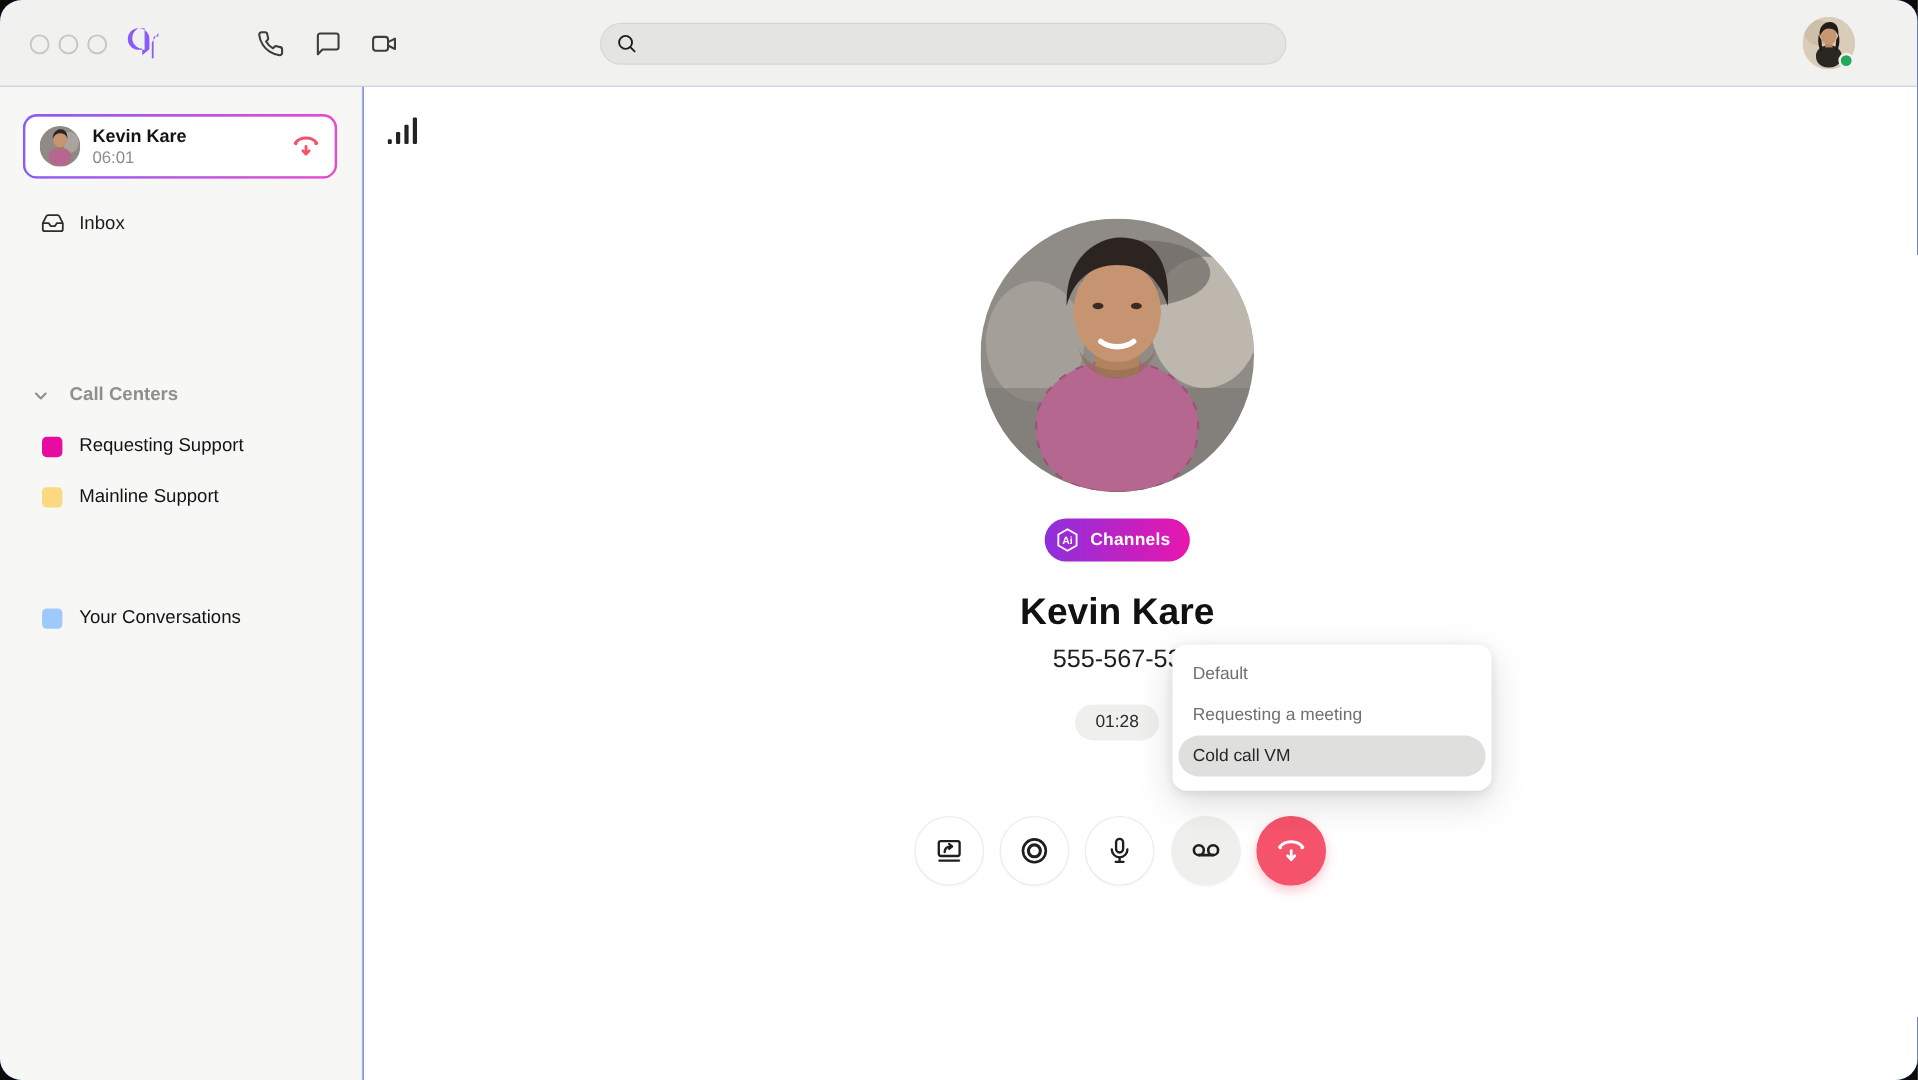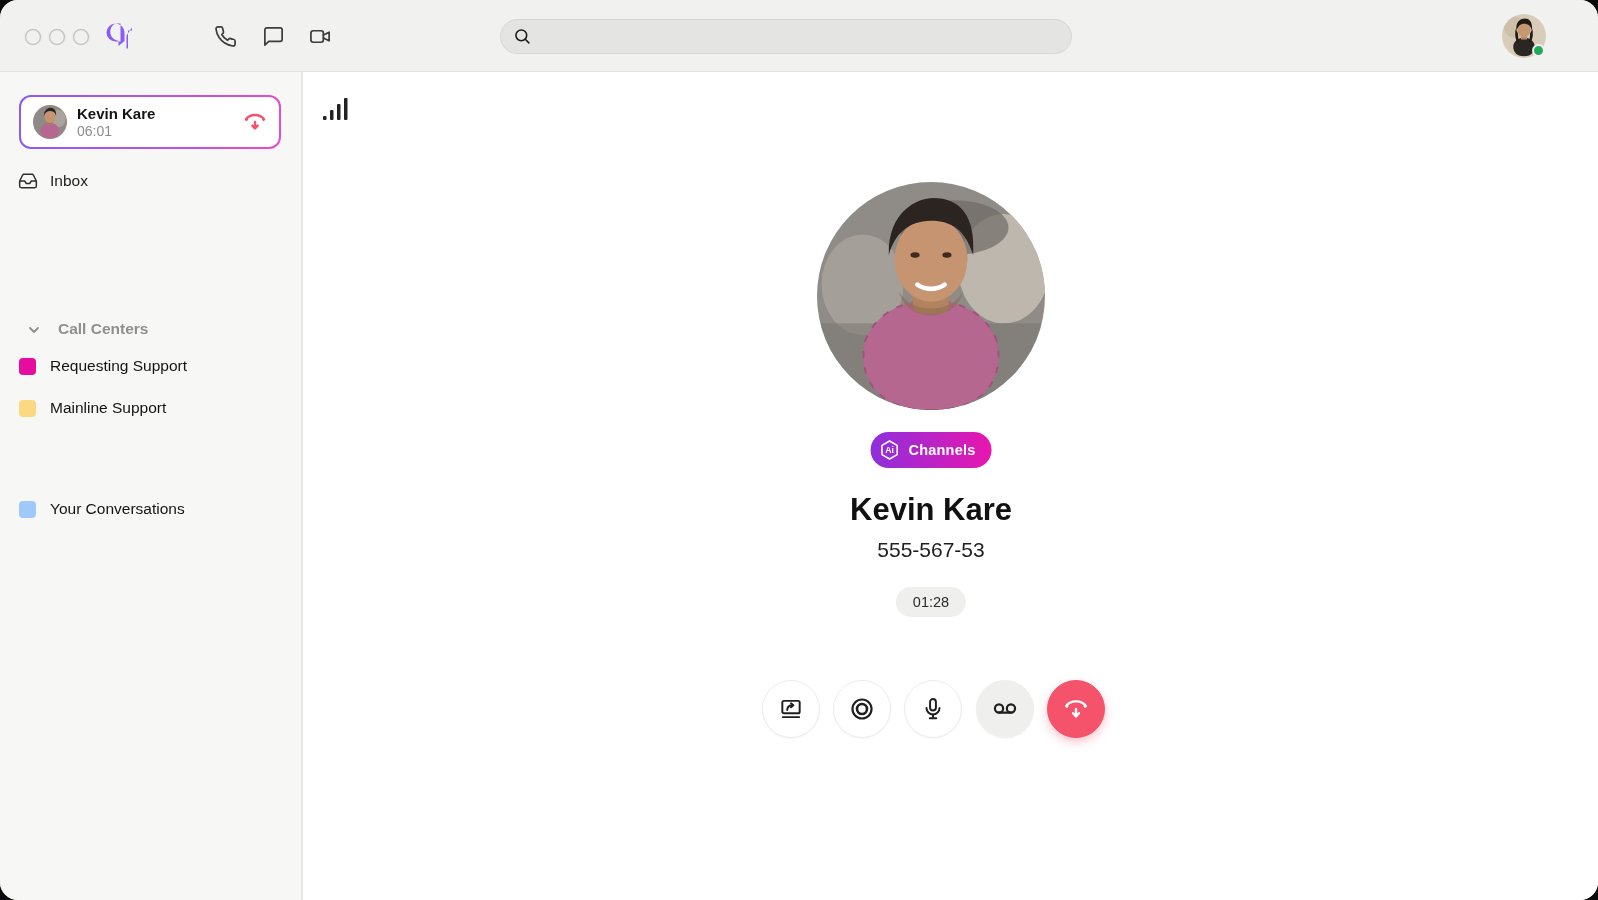--- a/index.html
+++ b/index.html
@@ -1,17 +1,17 @@
 <!DOCTYPE html>
 <html><head>
 <meta charset="utf-8">
 <style>
   * { margin:0; padding:0; box-sizing:border-box; }
   html,body { width:1598px; height:900px; background:#0b0b0b; font-family:"Liberation Sans", sans-serif; }
-  .window { position:absolute; left:0; top:0; width:1598px; height:900px; border-radius:18px; overflow:hidden; background:#e5e5e5; }
+  .window { position:absolute; left:0; top:0; width:1598px; height:900px; border-radius:18px; overflow:hidden; background:#1d4ed8; }
 
   
   .topbar { position:absolute; left:0; top:0; width:100%; height:72px; background:#F1F1F0; border-bottom:1px solid #E2E2E1; z-index:5; }
   .traffic { position:absolute; left:24px; top:28px; }
   .logo { position:absolute; left:105px; top:21px; width:38px; height:30px; }
   .tb-icon { position:absolute; top:25px; width:23px; height:23px; color:#3d3d3c; cursor:pointer; }
   .tb-icon svg { width:100%; height:100%; }
   .tb-phone { left:214px; }
   .tb-chat  { left:262px; }
   .tb-video { left:309px; }
@@ -25,21 +25,21 @@
   .sidebar { position:absolute; left:0; top:72px; width:302px; bottom:0; background:#F7F7F6; border-right:1px solid #E7E7E6; }
   .call-card { position:absolute; left:19px; top:23px; width:262px; height:54px; border:2px solid transparent; border-radius:12px;
     background:linear-gradient(#ffffff,#ffffff) padding-box, linear-gradient(90deg,#8A5CF5,#E54BD0) border-box;
     display:flex; align-items:center; padding:0 12px; cursor:pointer; }
   .cc-avatar { width:34px; height:34px; border-radius:50%; overflow:hidden; flex:0 0 auto; }
   .cc-meta { margin-left:10px; flex:1; }
   .cc-name { font-size:15px; font-weight:700; color:#141414; line-height:19px; }
   .cc-time { font-size:14px; color:#8C8C8B; line-height:17px; }
   .cc-hangup { width:24px; height:24px; color:#F4526B; flex:0 0 auto; }
 
-  .side-row { position:absolute; left:0; width:100%; height:30px; display:flex; align-items:center; padding-left:18px; cursor:pointer; }
+  .side-row { position:absolute; left:0; width:100%; height:30px; display:flex; align-items:flex-end; padding-left:34px; cursor:pointer; }
   .side-row .ic { width:20px; height:20px; color:#2E2E2D; flex:0 0 auto; }
   .side-row .lbl { margin-left:12px; font-size:15.5px; color:#1c1c1c; }
   .side-head { position:absolute; left:0; width:100%; height:26px; display:flex; align-items:flex-end; padding-left:26px; cursor:pointer;font-weight:bold; }
   .side-head .chev { width:16px; height:16px; color:#8F8F8E; }
   .side-head .lbl { margin-left:16px; font-size:15.5px; color:#8F8F8E; }
   .swatch { width:17px; height:17px; border-radius:4px; flex:0 0 auto; margin-left:1px; }
   .side-row .lbl2 { margin-left:14px; font-size:15.5px; color:#141414; }
 
   
   .main { position:absolute; left:303px; top:72px; right:0; bottom:0; background:#ffffff; }
@@ -220,20 +220,25 @@
         <path d="M12 2.2 L20.3 7 V17 L12 21.8 L3.7 17 V7 Z" fill="none" stroke="#fff" stroke-width="1.7" stroke-linejoin="round"></path>
         <text x="12" y="15.6" text-anchor="middle" font-size="9.5" font-weight="bold" fill="#fff" font-family="Liberation Sans, sans-serif">Ai</text>
       </svg>
       <span class="txt">Channels</span>
     </div>
 
     <div class="contact-name">Kevin Kare</div>
     <div class="contact-phone">555-567-53</div>
     <div class="timer-pill">01:28</div>
 
+    <div class="vm-dropdown">
+      <div class="vm-item">Default</div>
+      <div class="vm-item">Requesting a meeting</div>
+      <div class="vm-item selected">Cold call VM</div>
+    </div>
 
     <div class="controls">
       <div class="ctl-btn ctl-1">
         <svg viewBox="0 0 24 24" fill="none" stroke="currentColor" stroke-width="1.8" stroke-linecap="round" stroke-linejoin="round">
           <rect x="4" y="4.5" width="16" height="11.5" rx="1.5"></rect>
           <path d="M8.5 13 C8.5 9.8 10.5 8.6 13.8 8.6"></path>
           <path d="M12 6.8 L14.2 8.6 L12 10.4"></path>
           <line x1="4.5" y1="19.5" x2="19.5" y2="19.5"></line>
         </svg>
       </div>

